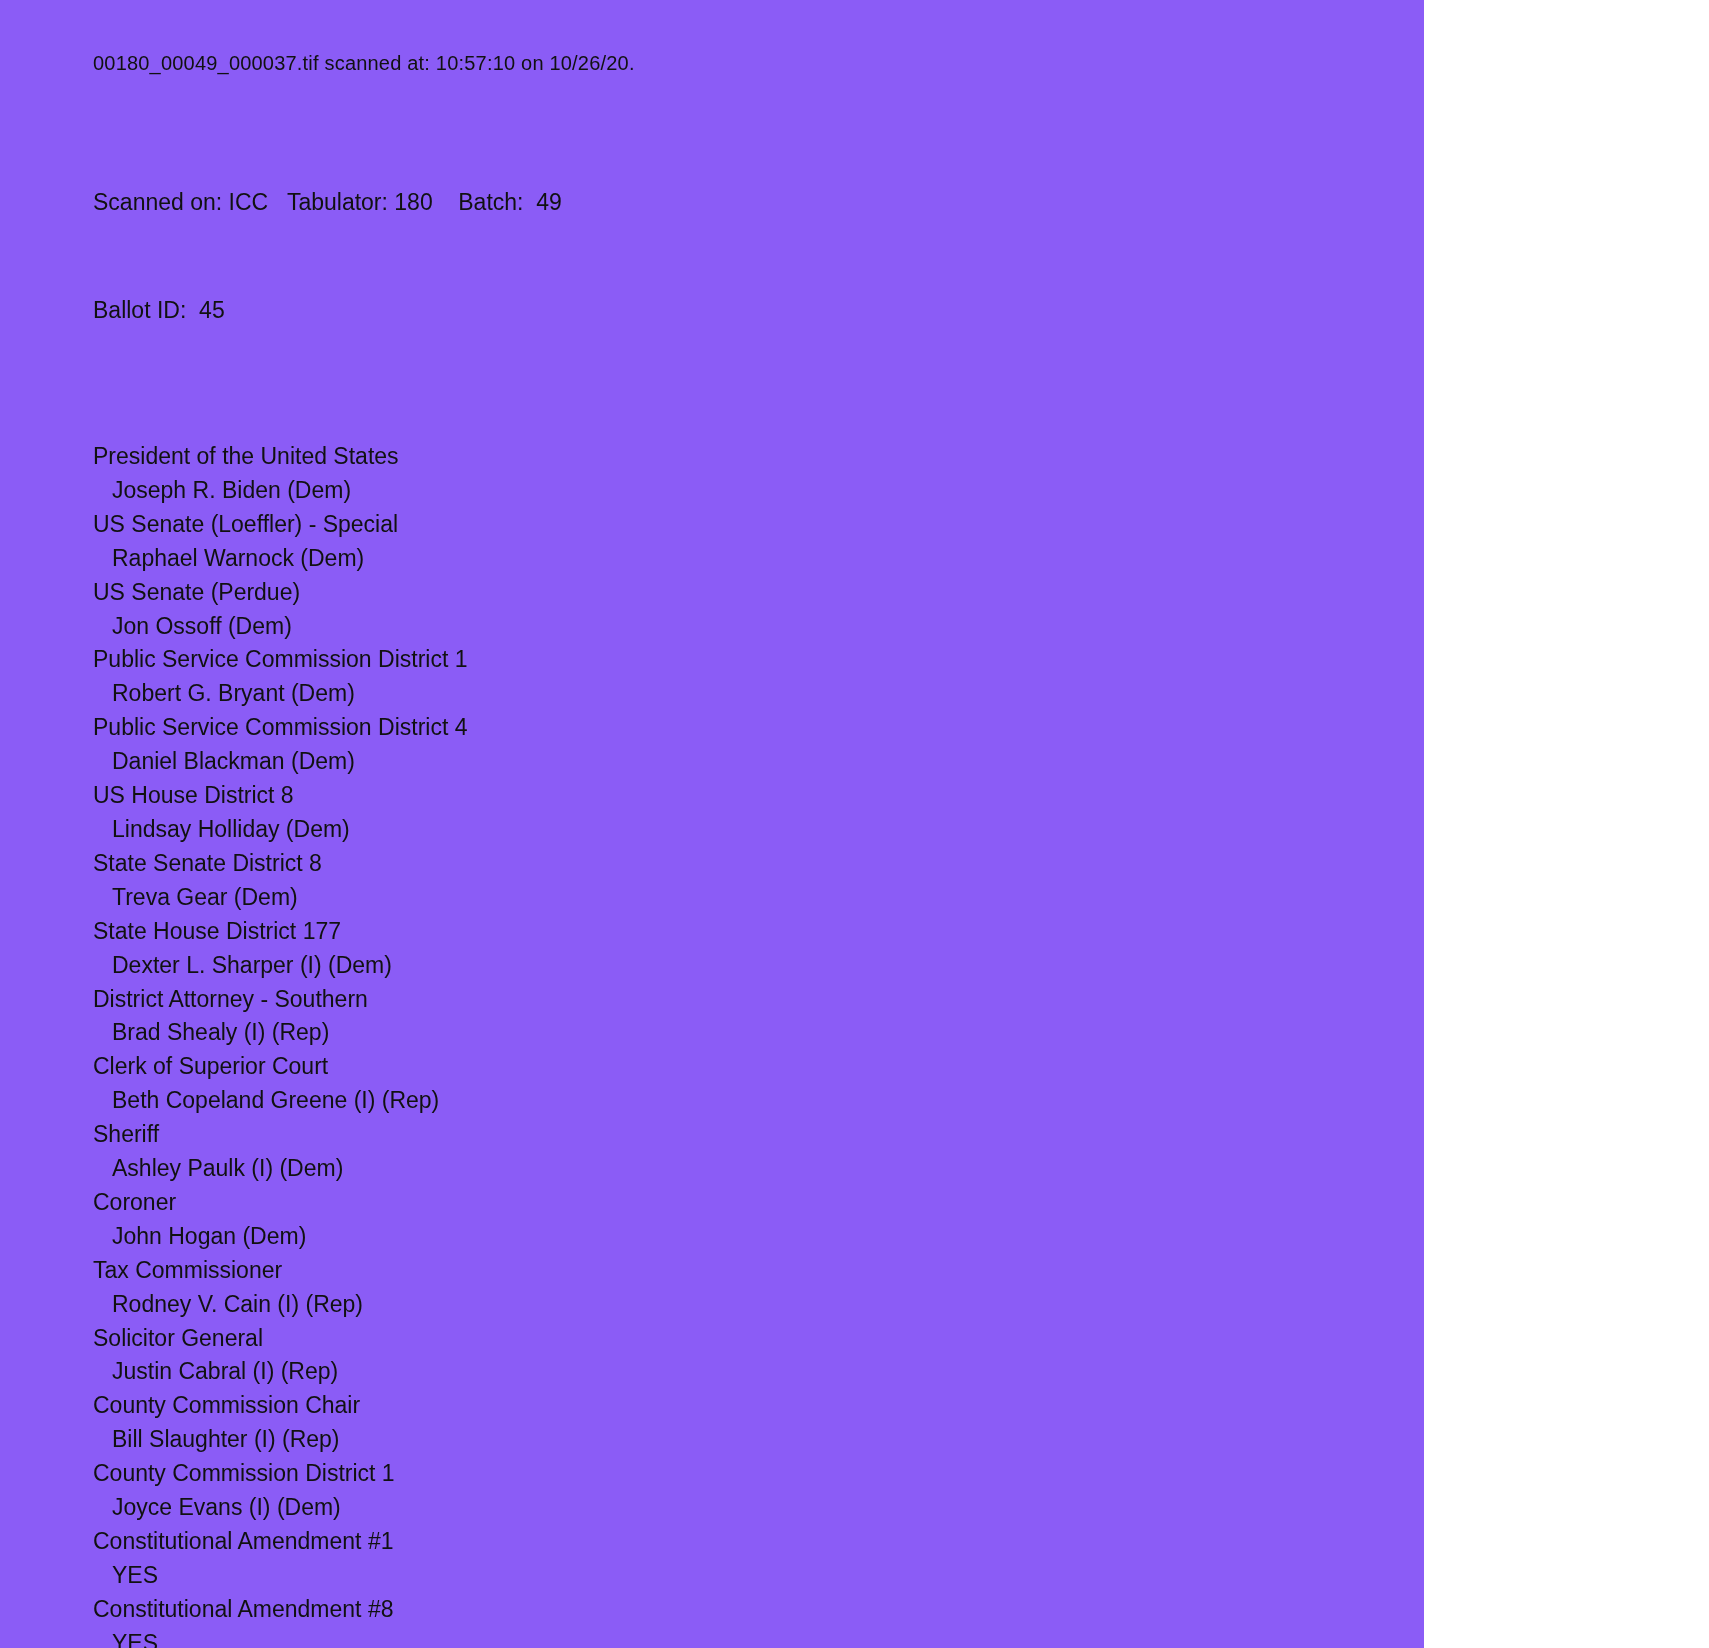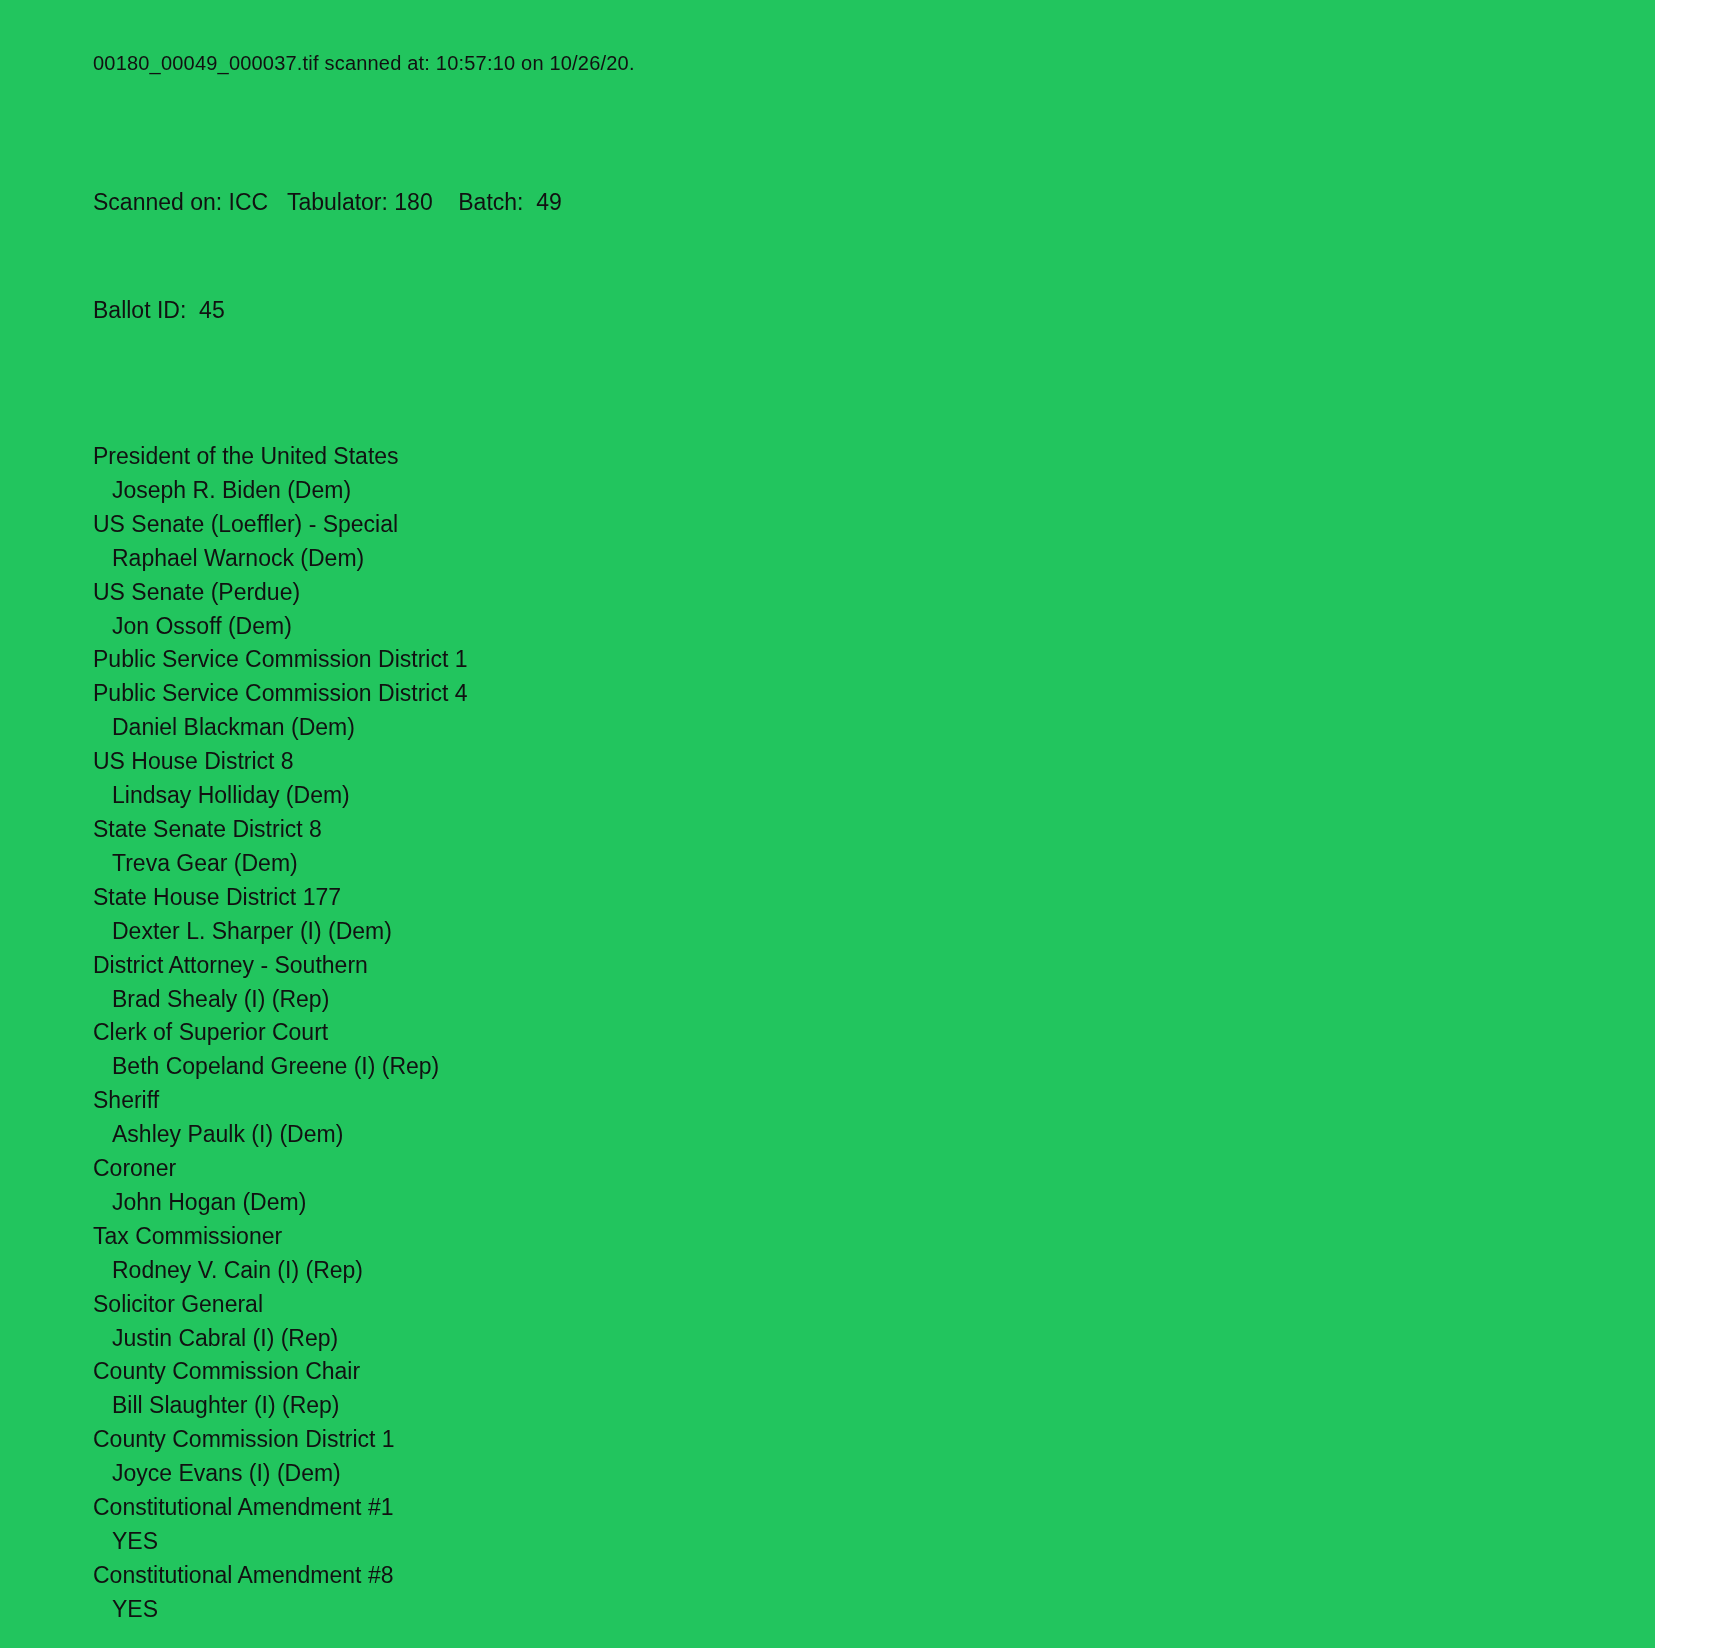--- a/index.html
+++ b/index.html
@@ -9,24 +9,24 @@
   }
   body {
     width: 1709px;
     height: 1648px;
     font-family: "Liberation Sans", sans-serif;
     color: #111111;
     overflow: hidden;
   }
   .page {
     box-sizing: border-box;
-    width: 1655px;
+    width: 1424px;
     height: 1648px;
     padding: 50px 40px 0 93px;
-    background: #22c55e;
+    background: #8b5cf6;
   }
   .filename-line {
     font-size: 20px;
     line-height: 26px;
     white-space: pre-wrap;
     letter-spacing: 0.2px;
   }
   .scan-header {
     margin-top: 36px;
     font-size: 23px;
@@ -69,20 +69,21 @@
     <div class="contest-vote">Raphael Warnock (Dem)</div>
   </div>
 
   <div class="contest">
     <div class="contest-title">US Senate (Perdue)</div>
     <div class="contest-vote">Jon Ossoff (Dem)</div>
   </div>
 
   <div class="contest">
     <div class="contest-title">Public Service Commission District 1</div>
+    <div class="contest-vote">Robert G. Bryant (Dem)</div>
   </div>
 
   <div class="contest">
     <div class="contest-title">Public Service Commission District 4</div>
     <div class="contest-vote">Daniel Blackman (Dem)</div>
   </div>
 
   <div class="contest">
     <div class="contest-title">US House District 8</div>
     <div class="contest-vote">Lindsay Holliday (Dem)</div>

